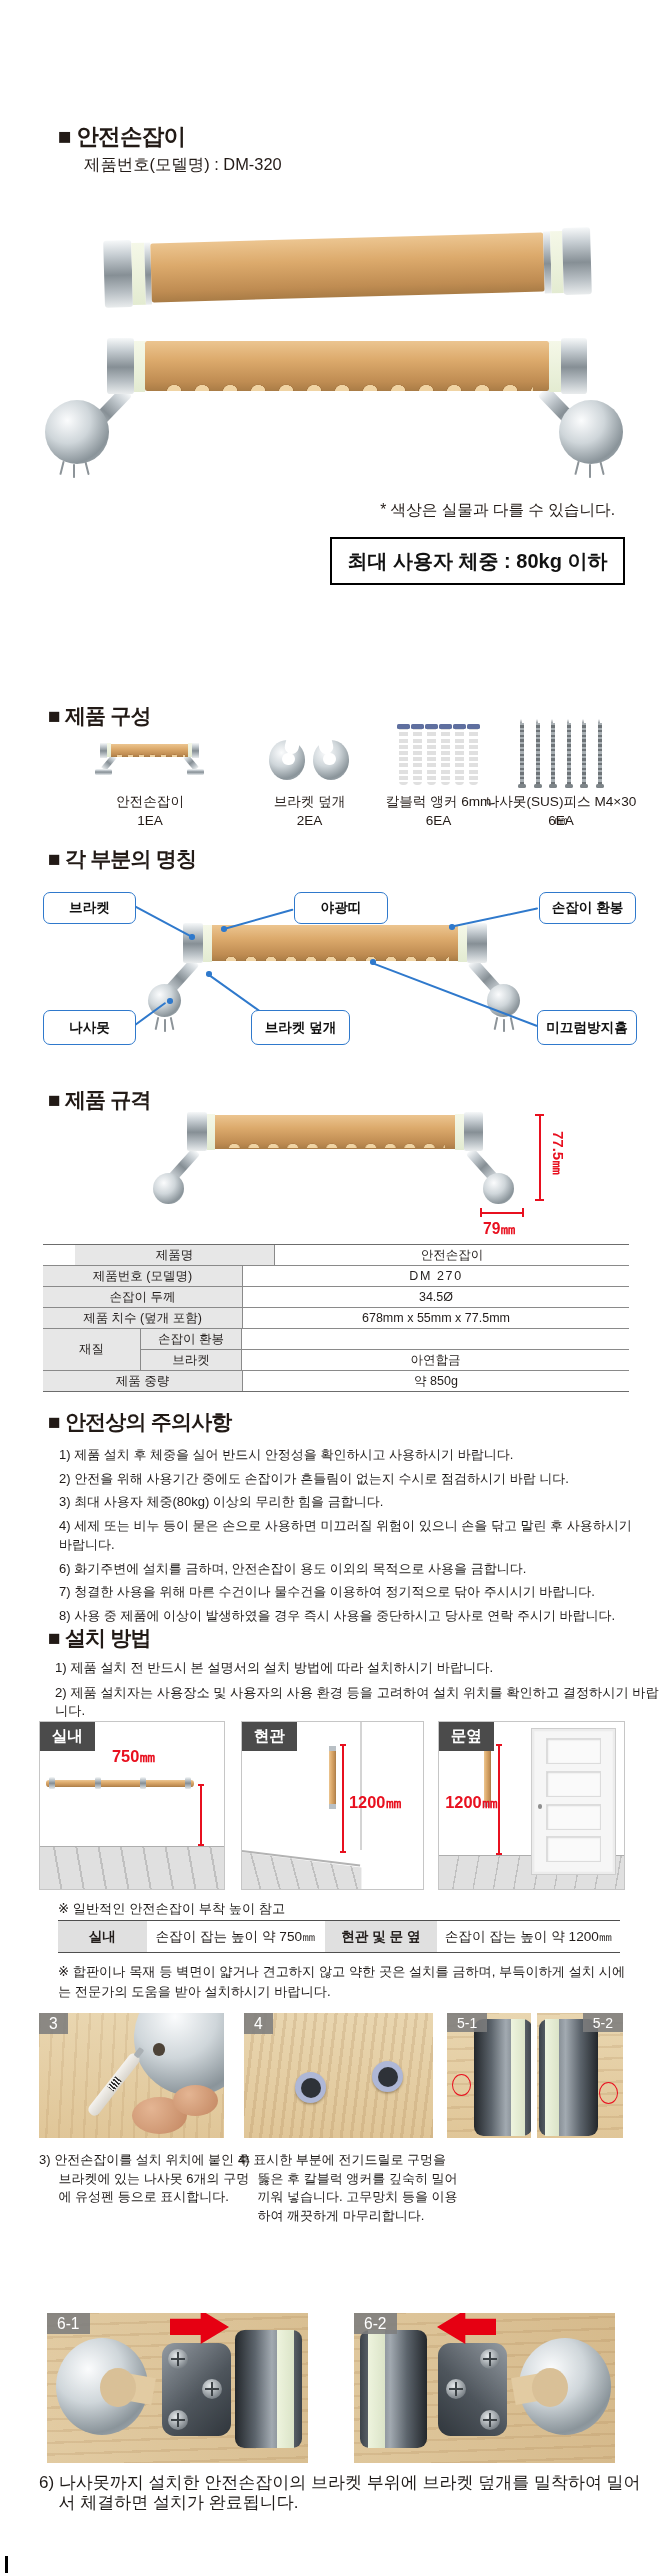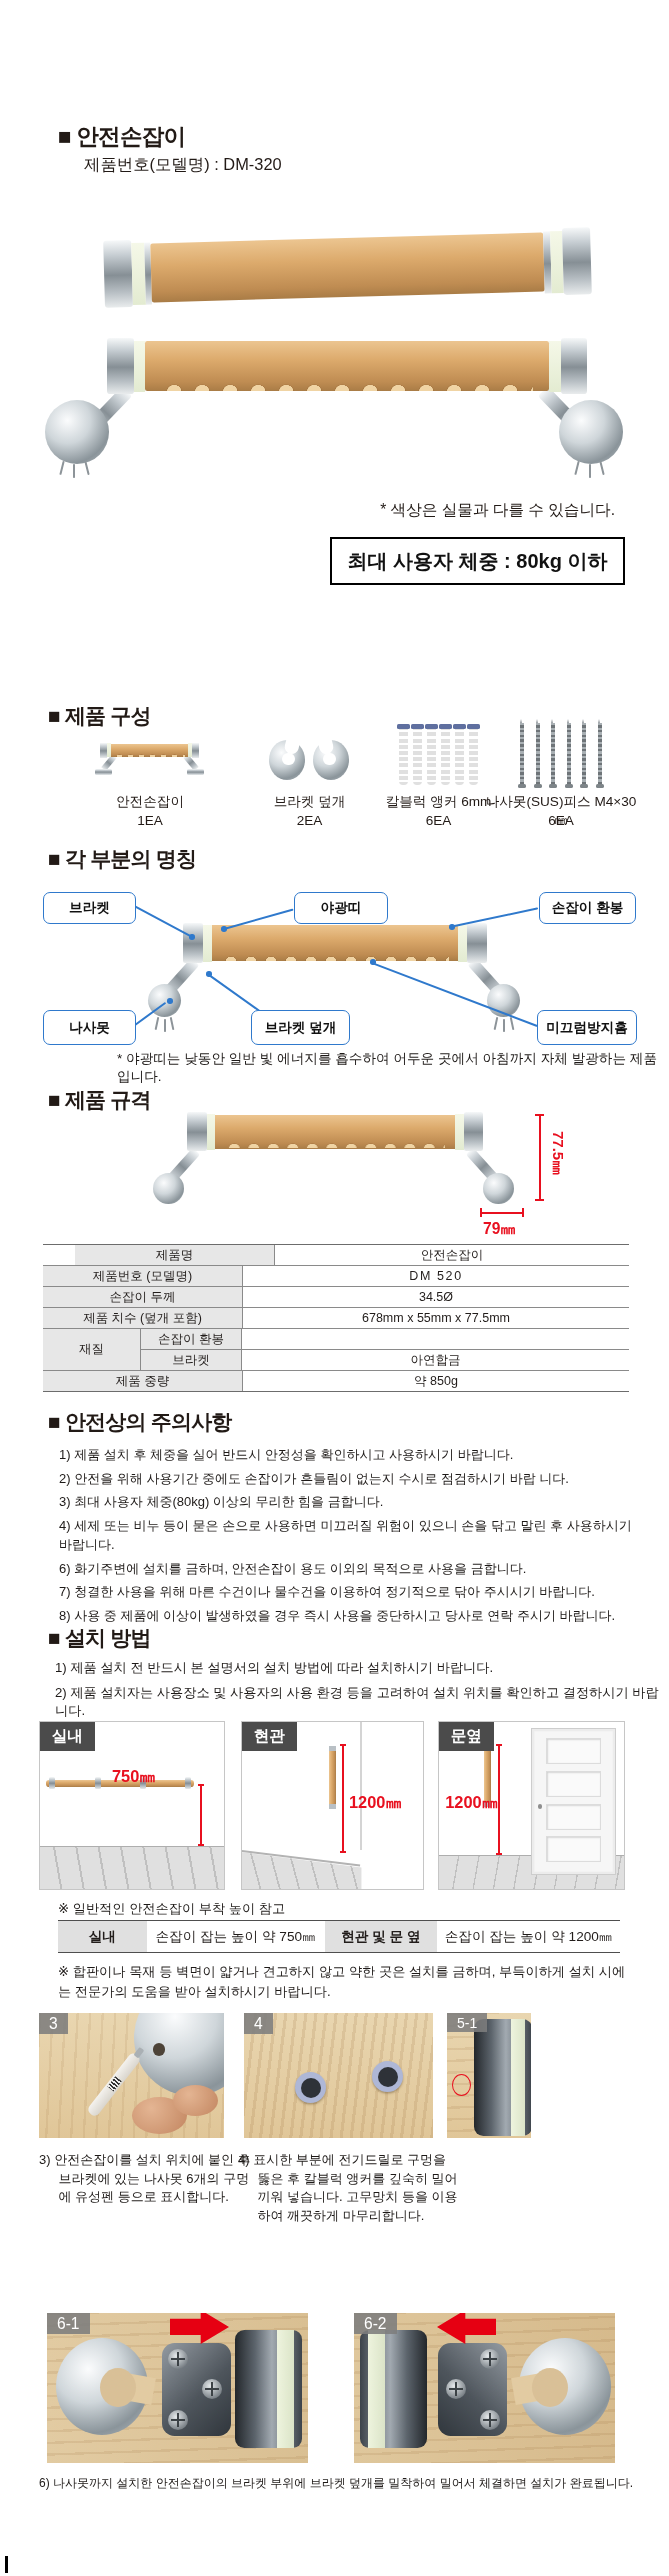--- a/index.html
+++ b/index.html
@@ -277,21 +277,20 @@
   <div class="cdot" style="left:206px;top:971px;"></div>
   <div class="cdot" style="left:370px;top:959px;"></div>
 
   <div class="plabel" style="left:43px;top:892px;width:91px;height:30px;">브라켓</div>
   <div class="plabel" style="left:294px;top:892px;width:92px;height:30px;">야광띠</div>
   <div class="plabel" style="left:539px;top:892px;width:95px;height:30px;">손잡이 환봉</div>
   <div class="plabel" style="left:43px;top:1010px;width:91px;height:33px;">나사못</div>
   <div class="plabel" style="left:251px;top:1010px;width:97px;height:33px;">브라켓 덮개</div>
   <div class="plabel" style="left:537px;top:1010px;width:98px;height:33px;">미끄럼방지홈</div>
 
-  <div class="note-line" style="left:117px;top:1050px;font-size:13.6px;">* 야광띠는 낮동안 일반 빛 에너지를 흡수하여 어두운 곳에서 아침까지 자체 발광하는 제품입니다.</div>
 
   <div class="sec-title" style="top:1086px;">■ 제품 규격</div>
 
   <div class="dleg chrome-v" style="left:178px;top:1146px;width:10px;height:40px;transform:rotate(42deg);"></div>
   <div class="dleg chrome-v" style="left:478px;top:1146px;width:10px;height:40px;transform:rotate(-42deg);"></div>
   <div class="dflange chrome-r" style="left:153px;top:1173px;width:31px;height:31px;"></div>
   <div class="dflange chrome-r" style="left:483px;top:1173px;width:31px;height:31px;"></div>
   <div class="dia-bar" style="left:187px;top:1112px;width:296px;height:39px;">
     <div class="cap chrome-v" style="width:19.5px;height:39px;"></div>
     <div class="glow" style="width:8.6px;height:36px;"></div>
@@ -310,21 +309,21 @@
   <div class="dimline" style="left:522px;top:1208px;width:1.6px;height:9.3px;"></div>
   <div class="dim" style="position:absolute;left:483px;top:1219px;font-size:15.6px;">79㎜</div>
 
   <div id="spec-table">
     <div class="strow">
       <div class="stc st-h w255 st-divider">제품명</div>
       <div class="stc st-v">안전손잡이</div>
     </div>
     <div class="strow">
       <div class="stc st-h w255 st-divider">제품번호 (모델명)</div>
-      <div class="stc st-v" style="letter-spacing:1.6px;">DM  520</div>
+      <div class="stc st-v" style="letter-spacing:1.6px;">DM  270</div>
     </div>
     <div class="strow">
       <div class="stc st-h w255 st-divider">손잡이 두께</div>
       <div class="stc st-v">34.5Ø</div>
     </div>
     <div class="strow">
       <div class="stc st-h w255 st-divider">제품 치수 (덮개 포함)</div>
       <div class="stc st-v">678mm x 55mm x 77.5mm</div>
     </div>
     <div id="mat-block">
@@ -362,21 +361,21 @@
 
   <div class="scene" style="left:39px;width:184px;">
     <div class="scene-badge">실내</div>
     <div class="floor" style="height:42px;"></div>
     <div class="wood-h" style="position:absolute;left:6.2px;top:58px;width:148px;height:7px;border-radius:3.1px;"></div>
     <div class="chrome-v" style="position:absolute;left:9.3px;top:55px;width:6.2px;height:11.7px;border-radius:1.6px;"></div>
     <div class="chrome-v" style="position:absolute;left:55px;top:55px;width:6.2px;height:11.7px;border-radius:1.6px;"></div>
     <div class="chrome-v" style="position:absolute;left:100px;top:55px;width:6.2px;height:11.7px;border-radius:1.6px;"></div>
     <div class="chrome-v" style="position:absolute;left:145px;top:55px;width:6.2px;height:11.7px;border-radius:1.6px;"></div>
     <div class="redline" style="left:160px;top:62px;height:62px;"></div>
-    <div class="scene-dim dim" style="left:72px;top:44px;">750㎜</div>
+    <div class="scene-dim dim" style="left:72px;top:24px;">750㎜</div>
   </div>
 
   <div class="scene" style="left:241px;width:181px;">
     <div class="scene-badge">현관</div>
     <div style="position:absolute;left:118px;top:0;width:1.6px;height:128px;background:#d4d4d4;"></div>
     <div class="floor" style="height:51px;clip-path:polygon(0 28%,66% 58%,66% 100%,0 100%);border-top:none;background-image:repeating-linear-gradient(75deg,rgba(255,255,255,0) 0 17px,#c0c0c0 17px 18.7px);"></div>
     <div style="position:absolute;left:0;right:62px;bottom:37px;height:1.6px;background:#b3b3b3;transform:rotate(7deg);transform-origin:left center;"></div>
     <div class="vhandle wood-v" style="left:87px;top:28px;height:55px;">
       <div class="tip" style="top:-3.9px;"></div>
       <div class="tip" style="bottom:-3.9px;"></div>
@@ -433,20 +432,28 @@
 
   <div class="photo" style="left:447px;top:2013px;width:84px;height:125px;">
     <div class="grain-v"></div>
     <div class="cyl" style="left:26.5px;top:6.2px;width:58px;height:117px;">
       <div class="band" style="right:6.2px;"></div>
     </div>
     <div class="redring" style="left:4.7px;top:61px;"></div>
     <div class="photo-badge" style="left:0;font-size:14px;">5-1</div>
   </div>
 
+  <div class="photo" style="left:537px;top:2013px;width:86px;height:125px;">
+    <div class="grain-v"></div>
+    <div class="cyl" style="left:1.6px;top:6.2px;width:59px;height:117px;background:linear-gradient(270deg,#23272b,#5c646c 30%,#a2aab1 55%,#3c434a 100%);">
+      <div class="band" style="left:6.2px;"></div>
+    </div>
+    <div class="redring" style="right:4.7px;top:69px;"></div>
+    <div class="photo-badge" style="right:0;font-size:14px;">5-2</div>
+  </div>
 
   <p class="caption" style="left:39px;top:2151px;width:196px;">3) 안전손잡이를 설치 위치에 붙인 후 브라켓에 있는 나사못 6개의 구멍에 유성펜 등으로 표시합니다.</p>
   <p class="caption" style="left:238px;top:2151px;width:204px;">4) 표시한 부분에 전기드릴로 구멍을 뚫은 후 칼블럭 앵커를 깊숙히 밀어 끼워 넣습니다. 고무망치 등을 이용하여 깨끗하게 마무리합니다.</p>
 
   <div class="photo" style="left:47px;top:2313px;width:261px;height:150px;background:linear-gradient(90deg,#e2cba2,#d9bf92);">
     <div class="grain-v"></div>
     <div class="c-cover chrome-r" style="left:9.3px;top:25px;">
       <div class="c-wedge" style="left:50px;top:36px;transform:rotate(10deg);"></div>
       <div class="c-hole" style="left:44px;top:30px;"></div>
     </div>
@@ -473,17 +480,17 @@
       <div class="bscrew" style="left:42px;top:67px;"></div>
     </div>
     <div class="c-cover chrome-r" style="left:165px;top:25px;">
       <div class="c-wedge" style="left:-6.2px;top:36px;transform:rotate(-10deg);"></div>
       <div class="c-hole" style="left:12.5px;top:30px;"></div>
     </div>
     <div class="arrow left" style="left:83px;top:-3.1px;"></div>
     <div class="photo-badge" style="left:0;">6-2</div>
   </div>
 
-  <p class="caption" style="left:39px;top:2473px;width:593px;font-size:12px;line-height:20px;">6) 나사못까지 설치한 안전손잡이의 브라켓 부위에 브라켓 덮개를 밀착하여 밀어서 체결하면 설치가 완료됩니다.</p>
+  <p class="caption" style="left:39px;top:2473px;width:593px;font-size:17px;line-height:20px;">6) 나사못까지 설치한 안전손잡이의 브라켓 부위에 브라켓 덮개를 밀착하여 밀어서 체결하면 설치가 완료됩니다.</p>
 
   <div id="corner-mark"></div>
 </div>
 
 
 </body></html>

